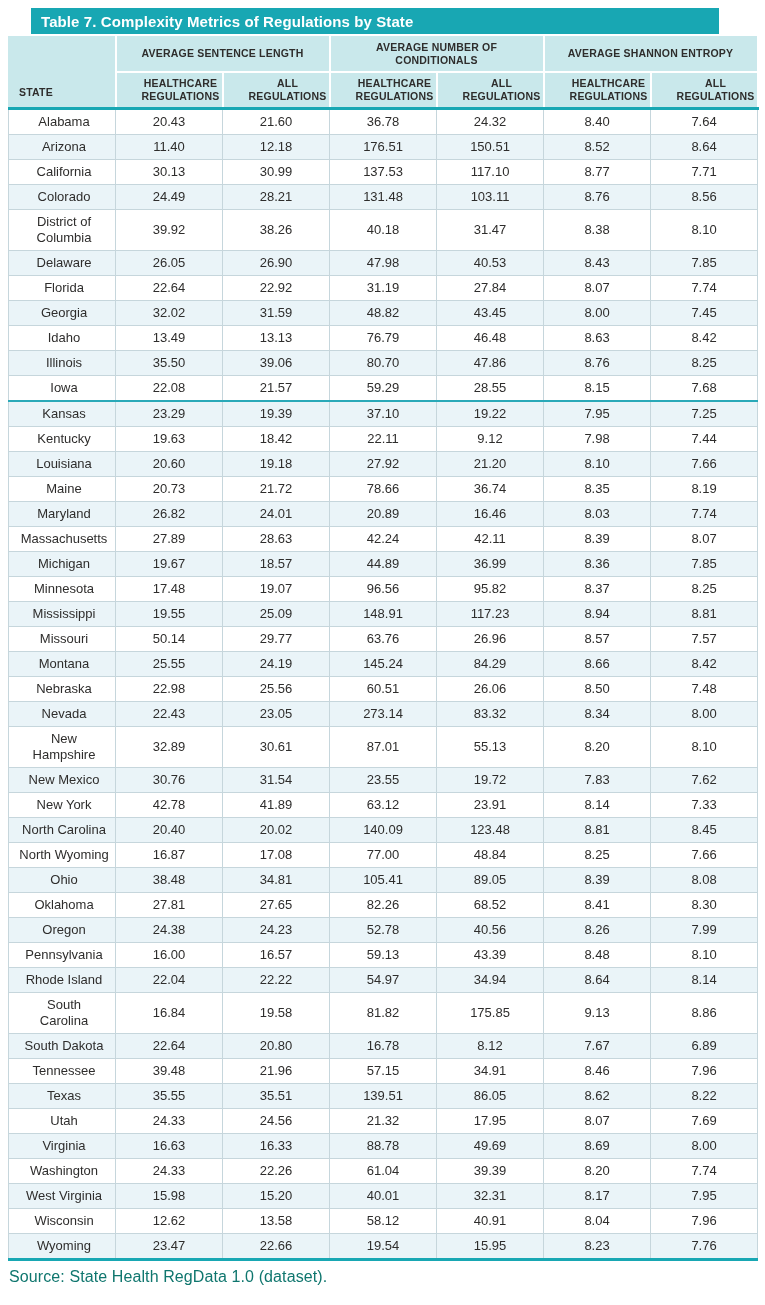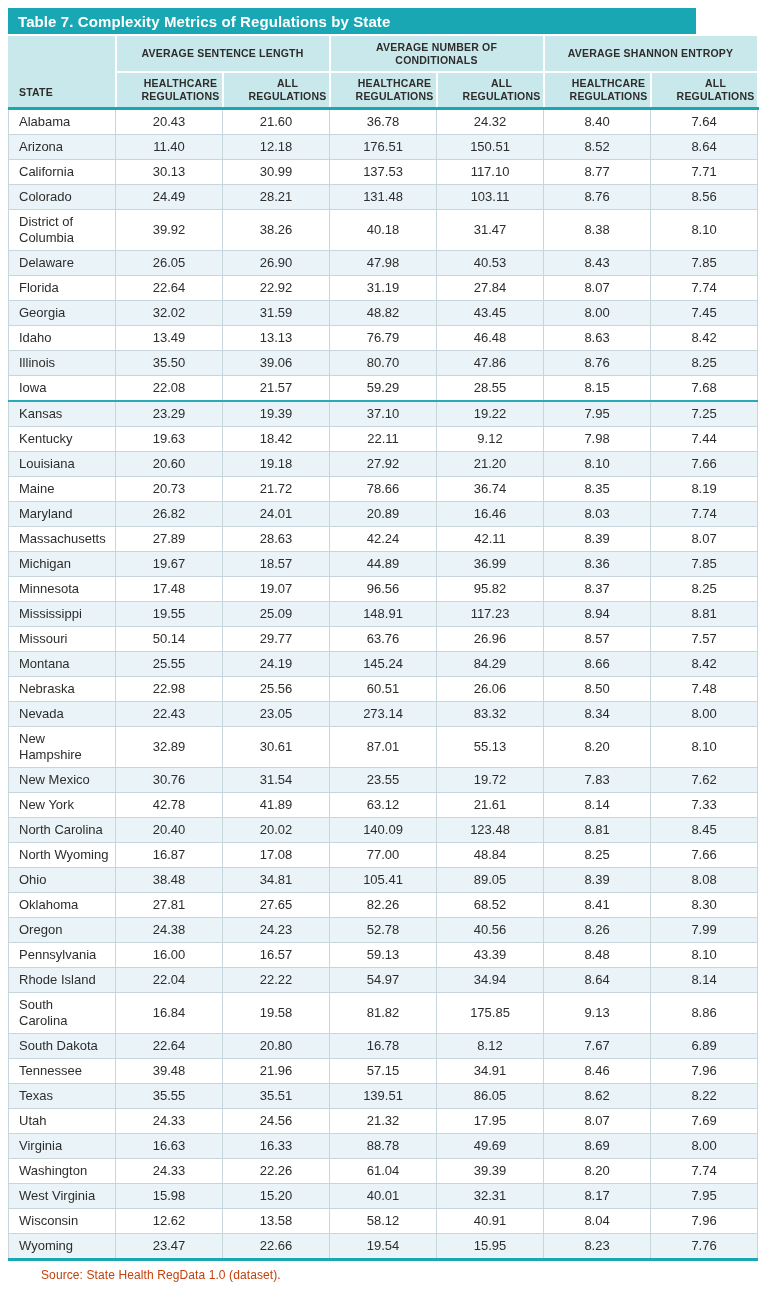--- a/index.html
+++ b/index.html
@@ -14,20 +14,21 @@
   .page { padding: 8px 8px 0 8px; }
 
   .title-bar {
     width: 688px;
     background: #18a7b3;
     color: #ffffff;
     font-size: 15px;
     font-weight: bold;
     padding: 5px 10px 4px 10px;
     letter-spacing: 0.1px;
+    margin-left: 23px;
   }
 
   table.metrics {
     width: 749px;
     border-collapse: collapse;
     table-layout: fixed;
   }
   col { width: 107px; }
 
   thead th {
@@ -57,35 +58,34 @@
     font-size: 13px;
     text-align: center;
     vertical-align: middle;
     padding: 4px 6px;
     height: 25px;
     line-height: 16px;
     background: #ffffff;
   }
   tbody tr:nth-child(even) td { background: #eaf4f8; }
   tbody td.state-cell {
-    text-align: left;
+    text-align: center;
     padding-left: 10px;
     white-space: pre-line;
     margin-left: 48px;
   }
   tbody tr:first-child td { border-top: 3px solid #18a7b3; }
   tbody tr:last-child td  { border-bottom: 3px solid #18a7b3; }
   tbody tr.section-end td { border-bottom: 2px solid #2aa9b8; }
 
   .source-note {
-    font-size: 12px;
-    color: #c2410c;
+    font-size: 16px;
+    color: #0f766e;
     padding: 7px 0 0 1px;
     letter-spacing: 0.1px;
-    margin-left: 32px;
   }
 </style>
 </head>
 <body>
 
 <div class="page">
 
   <div class="title-bar">Table 7. Complexity Metrics of Regulations by State</div>
 
   <table class="metrics">
@@ -356,21 +356,21 @@
           <td>23.55</td>
           <td>19.72</td>
           <td>7.83</td>
           <td>7.62</td>
         </tr>
         <tr>
           <td class="state-cell">New York</td>
           <td>42.78</td>
           <td>41.89</td>
           <td>63.12</td>
-          <td>21.61</td>
+          <td>23.91</td>
           <td>8.14</td>
           <td>7.33</td>
         </tr>
         <tr>
           <td class="state-cell">North Carolina</td>
           <td>20.40</td>
           <td>20.02</td>
           <td>140.09</td>
           <td>123.48</td>
           <td>8.81</td>

